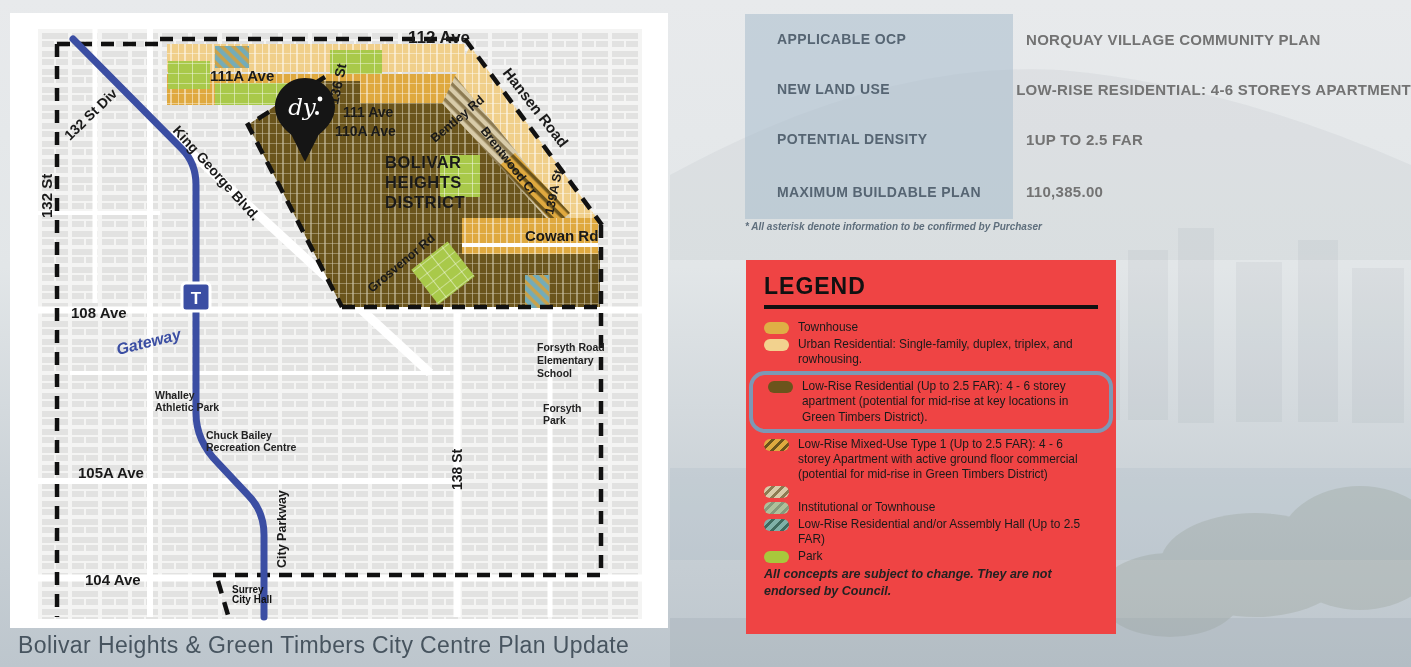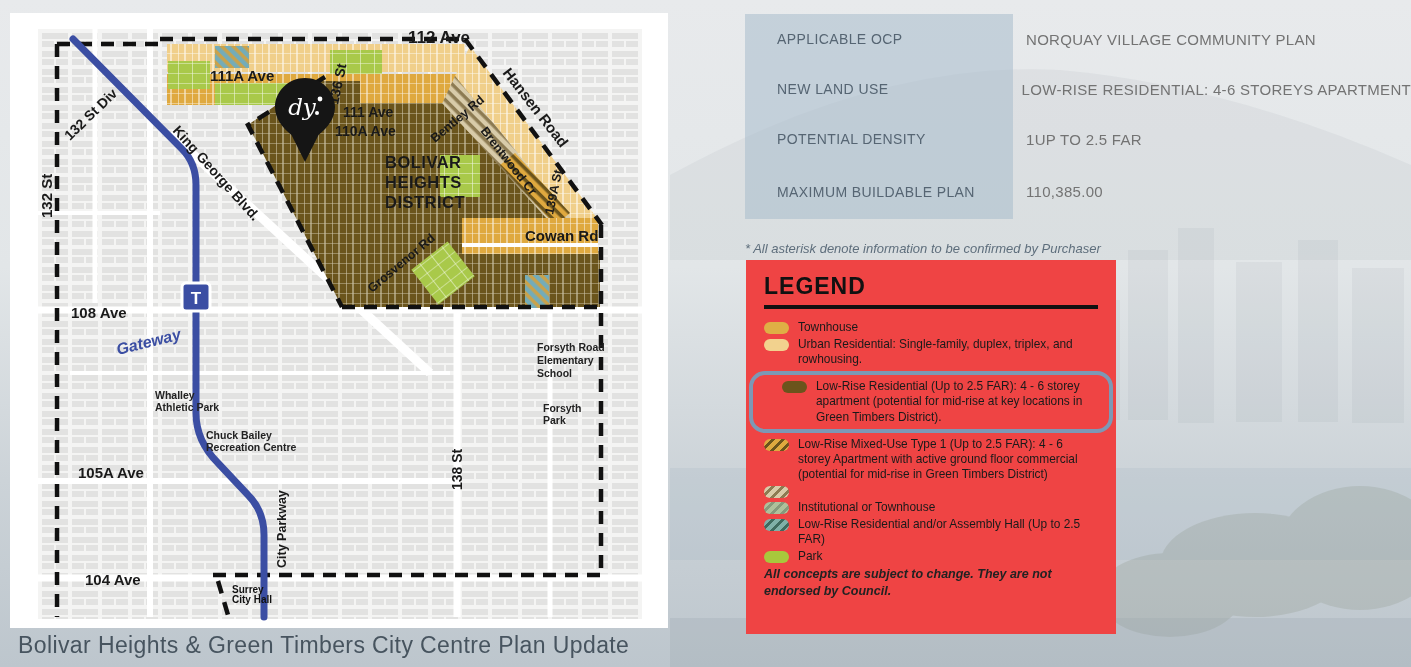--- a/index.html
+++ b/index.html
@@ -20,43 +20,43 @@
   .st13b{font-size:12.5px;font-weight:700;}
   .sm10{font-size:10.5px;font-weight:700;fill:#222;}
   .sm9b{font-size:10px;font-weight:700;fill:#111;}
   .district{font-size:16.5px;font-weight:700;letter-spacing:.5px;}
   .gateway{font-size:16px;font-weight:700;font-style:italic;fill:#3B4EA3;}
   .pin-text{font-family:"DejaVu Serif",serif;font-style:italic;font-size:23px;fill:#ffffff;}
   .tstation{font-size:17px;font-weight:700;fill:#ffffff;}
   
   .caption{position:absolute;left:18px;top:632px;font-size:23px;letter-spacing:.4px;color:#47545f;}
   
-  .info{position:absolute;left:745px;top:14px;width:666px;color:#5c6b79;}
+  .info{position:absolute;left:745px;top:14px;width:666px;color:#5c6b79;font-weight:bold;}
   .info-bg{position:absolute;left:0;top:0;width:268px;height:205px;background:rgba(168,188,204,.55);}
   .trow{position:relative;display:flex;align-items:center;height:50px;}
   .trow.last{height:55px;}
   .tlabel{width:281px;box-sizing:border-box;padding-left:32px;font-size:14px;letter-spacing:.4px;color:#566573;}
   .tvalue{flex:1;font-size:15px;letter-spacing:.3px;white-space:nowrap;color:#737373;}
-  .footnote{position:relative;margin-top:22px;font-size:13px;font-style:italic;color:#5e6e7c;}
+  .footnote{position:relative;margin-top:2px;font-size:10px;font-style:italic;color:#5e6e7c;}
   
   .legend{position:absolute;left:746px;top:260px;width:370px;height:374px;background:#ef4444;
           box-sizing:border-box;padding:13px 18px;color:#1a1a1a;}
   .legend-title{font-size:23px;font-weight:700;letter-spacing:1px;color:#111;}
   .legend-rule{height:4px;background:#111;margin:5px 0 11px 0;}
   .li{display:flex;margin-bottom:2px;font-size:11.9px;line-height:1.27;}
   .sw{flex:0 0 25px;height:12px;border-radius:6px;margin:2px 9px 0 0;}
   .sw1{background:#F2D28E;}
   .sw2{background:#DFAF45;}
   .sw3{background:#6B541C;}
   .sw8{background:#A8C83C;}
   .sw-hgold{background:repeating-linear-gradient(-45deg,#DFA93F 0 4px,#6B541C 4px 7px);}
   .sw-htan{background:repeating-linear-gradient(-45deg,#D8CBA9 0 4px,#8D7B52 4px 7px);}
   .sw-hgreen{background:repeating-linear-gradient(-45deg,#AEC09B 0 4px,#87997C 4px 7px);}
   .sw-hteal{background:repeating-linear-gradient(-45deg,#7FB0A8 0 4px,#3E6B5F 4px 7px);}
-  .li-hl{position:relative;margin:4px -15px 4px -15px;padding:4px 11px 4px 29px;
+  .li-hl{position:relative;margin:4px -15px 4px -15px;padding:4px 11px 4px 15px;
          border:4px solid #7D98B5;border-radius:16px;}
   .legend-note{font-size:12.5px;font-style:italic;font-weight:700;line-height:1.3;color:#222;}
 </style>
 </head>
 <body>
 
 <svg class="backdrop" width="1411" height="667" viewBox="0 0 1411 667" aria-hidden="true">
   <path d="M670,175 Q880,60 1060,70 Q1230,85 1411,165 L1411,260 L670,260 Z" fill="#9aa6b0" opacity="0.12"></path>
   <g fill="#8e97a1" opacity="0.10">
     <rect x="1128" y="250" width="40" height="170"></rect>

